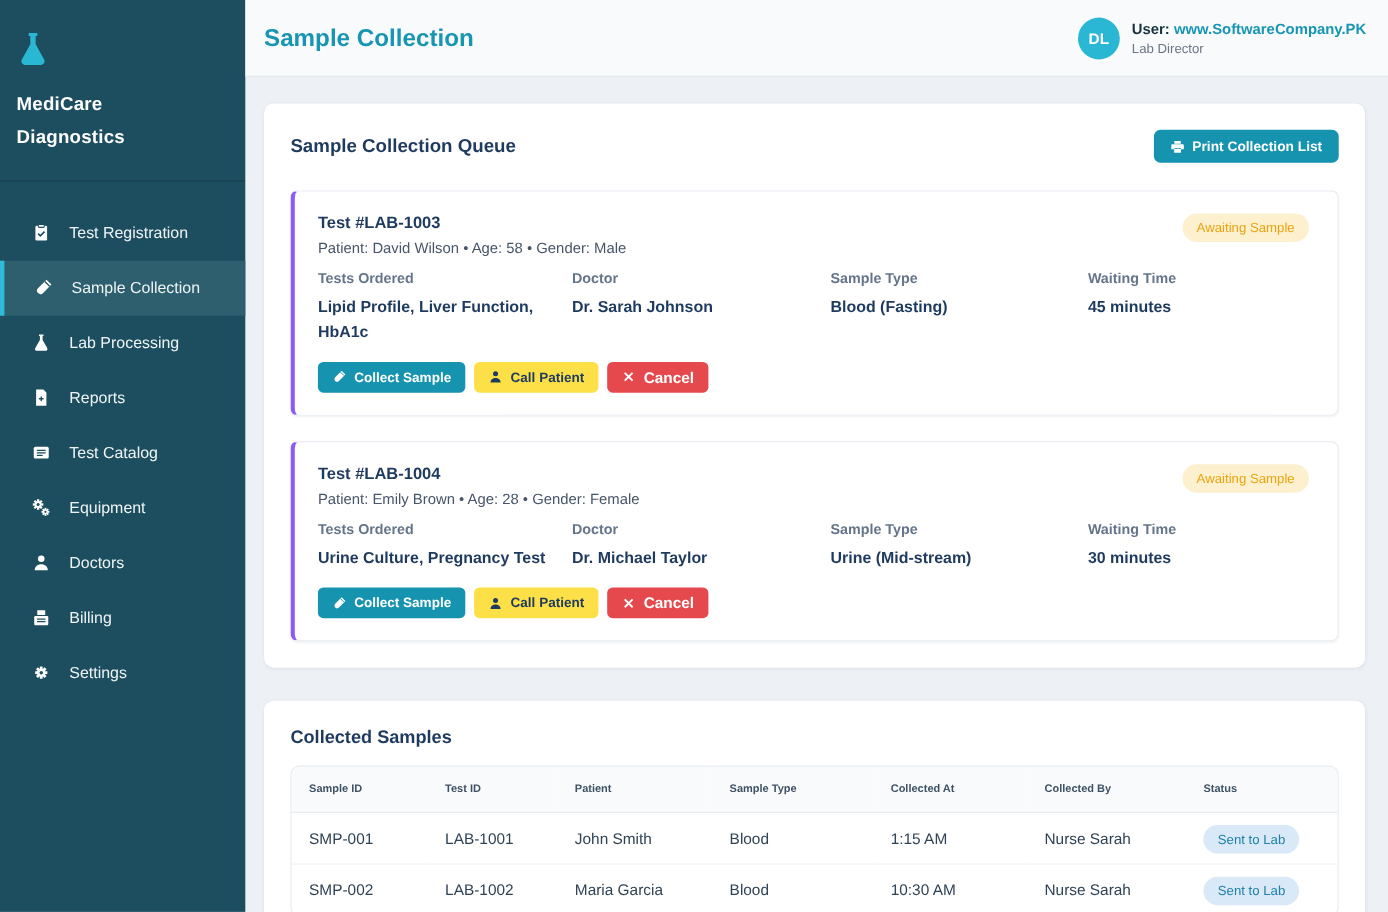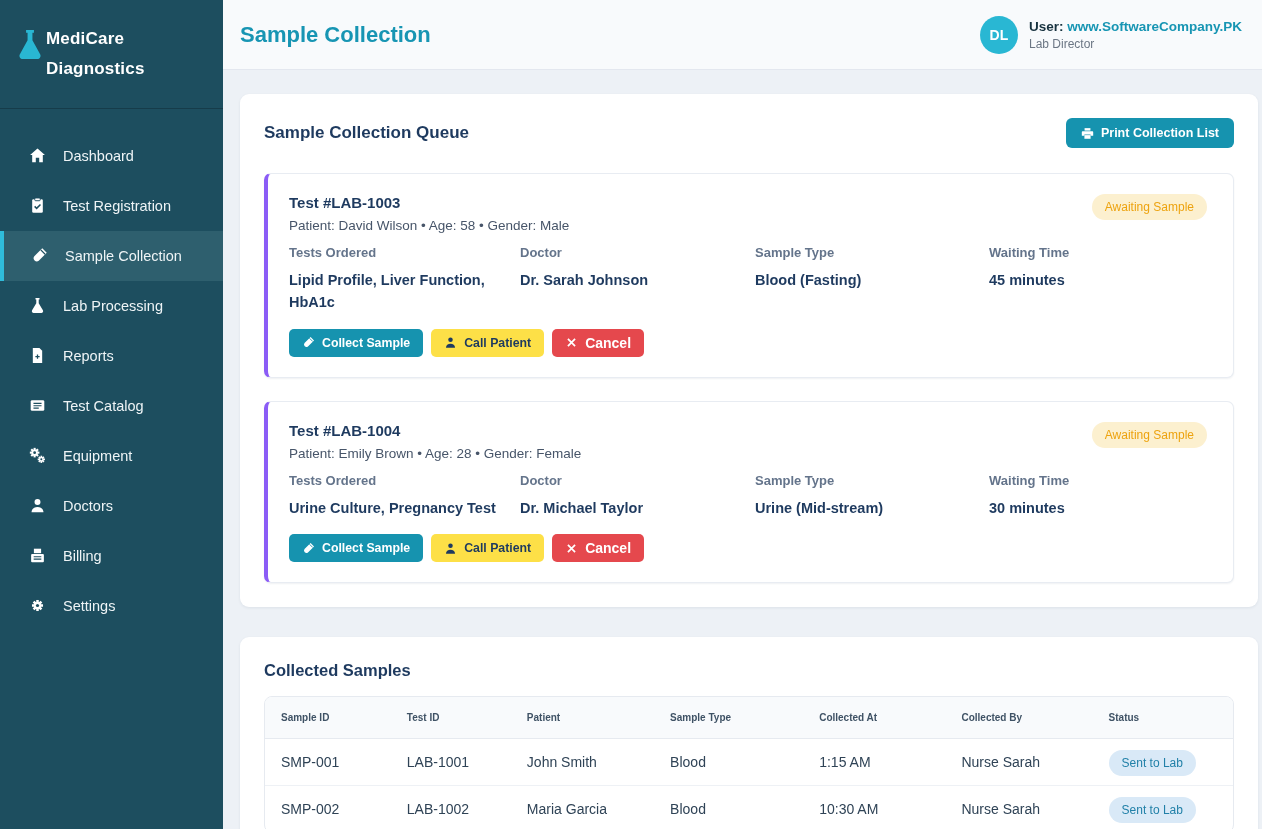--- a/index.html
+++ b/index.html
@@ -3,21 +3,21 @@
 <meta charset="utf-8">
 <style>
   * { margin:0; padding:0; box-sizing:border-box; }
   html,body { width:1262px; height:829px; overflow:hidden; }
   body { font-family:"Liberation Sans", sans-serif; background:var(--page-bg,#edf1f6); }
 
   .app { display:flex; width:1262px; height:829px; }
 
   
   .sidebar { width:223px; flex-shrink:0; background:var(--sidebar-bg,#1d4e5f); color:#fff; display:flex; flex-direction:column; }
-  .brand { display:flex; align-items:flex-start; gap:1px; padding:24px 18px 24px 15px; border-bottom:1px solid rgba(0,0,0,.22); }
+  .brand { display:flex; align-items:flex-start; gap:13px; padding:24px 18px 24px 15px; border-bottom:1px solid rgba(0,0,0,.22);flex-direction:column; }
   .brand-icon svg { width:30px; height:34px; margin-top:4px; }
   .brand-name { font-size:17px; font-weight:bold; line-height:1.75; letter-spacing:.2px; }
   .nav { padding-top:22px; }
   .nav-item { display:flex; align-items:center; gap:16px; height:50px; padding-left:25px;
               font-size:14.5px; color:#eef4f6; cursor:pointer; border-left:4px solid transparent; }
   .nav-item.active { background:var(--sidebar-active-bg,#2e5f6e); border-left-color:var(--sidebar-active-border,#2fbcdb); padding-left:27px; }
   .nav-icon { width:18px; display:inline-flex; }
   .nav-icon svg { width:17px; height:17px; }
 
   
@@ -25,21 +25,21 @@
   .page-header { background:#f8fafc; border-bottom:1px solid #e3e7ef; padding:16px 20px 15px 17px;
                  display:flex; justify-content:space-between; align-items:center; }
   .page-title { color:var(--title-teal,#1795b3); font-size:22px; font-weight:bold; }
   .user-block { display:flex; align-items:center; gap:11px; }
   .avatar { width:38px; height:38px; border-radius:50%; background:var(--brand-cyan,#29b7d3); color:#fff;
             display:flex; align-items:center; justify-content:center; font-size:14px; font-weight:bold; }
   .user-line1 { font-size:13.5px; font-weight:bold; color:#17323f; }
   .user-line1 .user-site { color:var(--title-teal,#1795b3); }
   .user-role { font-size:12px; color:#6b7684; margin-top:3px; }
 
-  .content { padding:24px 4px 24px 17px; overflow:hidden; }
+  .content { padding:24px 21px 24px 17px; overflow:hidden; }
 
   .card { background:#fff; border-radius:9px; box-shadow:0 1px 3px rgba(30,50,80,.08); padding:24px; }
   .queue-card { margin-bottom:30px; }
 
   .queue-head { display:flex; justify-content:space-between; align-items:center; margin-bottom:25px; }
   .section-heading { color:var(--heading-navy,#1e3a5f); font-size:17px; font-weight:bold; }
 
   .btn { display:inline-flex; align-items:center; gap:7px; border:none; border-radius:6px; cursor:pointer;
          font-family:"Liberation Sans", sans-serif; font-weight:bold; }
   .btn svg { width:13px; height:13px; }
@@ -86,28 +86,20 @@
             <path fill="#29b7d3" d="M5.9 1h4.2v1.5h-.8v4l4.1 7.4c.65 1.2-.2 2.6-1.55 2.6H4.15c-1.35 0-2.2-1.4-1.55-2.6l4.1-7.4v-4h-.8z"></path>
           </svg>
       </span>
       <div class="brand-name">
         <div>MediCare</div>
         <div>Diagnostics</div>
       </div>
     </div>
     <nav class="nav">
 
-        <div class="nav-item">
-          <span class="nav-icon">
-            <svg viewBox="0 0 16 16" fill="#fff">
-              <path d="M8 1.4 15 7.6h-2v6.8H9.6V10H6.4v4.4H3V7.6H1z"></path>
-            </svg>
-          </span>
-          <span>Dashboard</span>
-        </div>
 
         <div class="nav-item">
           <span class="nav-icon">
             <svg viewBox="0 0 16 16">
               <rect x="3" y="2.2" width="10" height="12.6" rx="1.2" fill="#fff"></rect>
               <rect x="5.4" y="0.9" width="5.2" height="2.6" rx="0.9" fill="#fff" stroke="#1d4e5f" stroke-width="0.9"></rect>
               <path d="M5.3 8.8l1.9 1.9 3.6-3.6" stroke="#1d4e5f" stroke-width="1.4" fill="none"></path>
             </svg>
           </span>
           <span>Test Registration</span>

